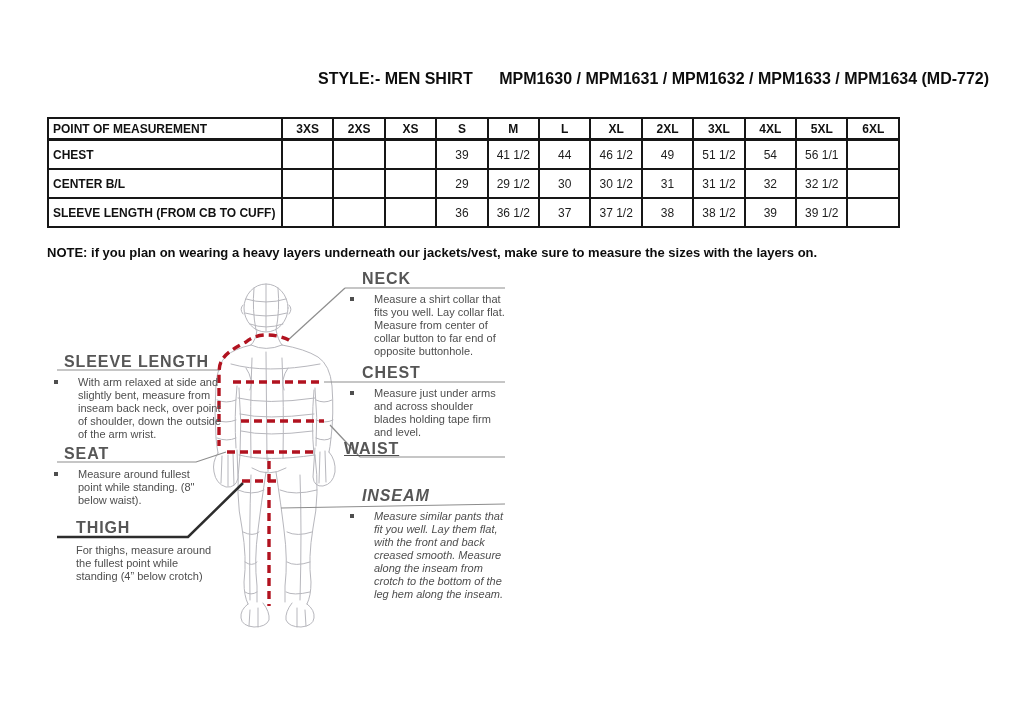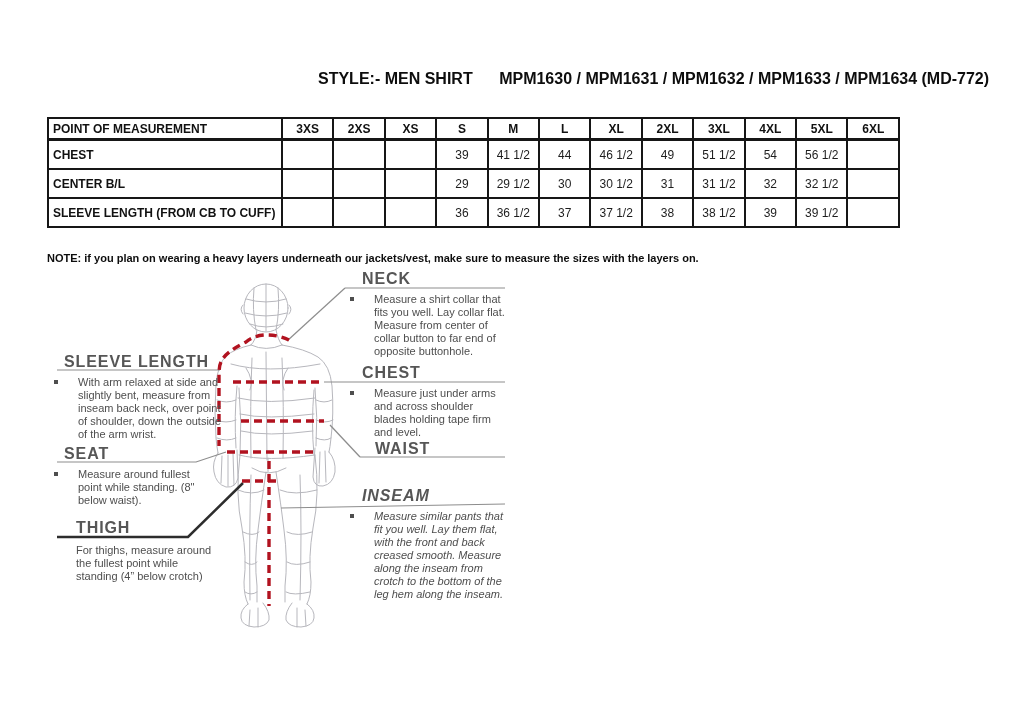--- a/index.html
+++ b/index.html
@@ -16,34 +16,34 @@
                 border-collapse:collapse; table-layout:fixed;border-radius:30px; }
   #size-table th, #size-table td { border:2px solid #161616; overflow:hidden; white-space:nowrap; }
   #size-table thead th { font-size:12px; font-weight:bold; height:19px; padding:0 2px;
                          border-bottom:3px solid #161616; text-align:center; }
   #size-table thead th.col-label { text-align:left; padding-left:4px; width:226px; }
   #size-table tbody th.row-label { text-align:left; font-size:12px; font-weight:bold;
                                    padding-left:4px; height:25px; }
   #size-table tbody td { text-align:center; font-size:12px; font-weight:normal; color:#1d1d1d; }
 
   
-  .note { position:absolute; left:47px; top:252px; font-size:11px; font-weight:bold; color:#0d0d0d; }
+  .note { position:absolute; left:47px; top:245px; font-size:13px; font-weight:bold; color:#0d0d0d; }
 
   
   #diagram-svg { position:absolute; left:0; top:260px; }
 
   .mlabel { position:absolute; color:#4e4e4e; }
   .mtitle { font-size:16px; font-weight:bold; letter-spacing:0.9px; color:#565656;
             line-height:16px; height:16px; }
   .desc { display:flex; gap:20px; margin-top:6px; font-size:11px; line-height:13px; color:#4e4e4e; }
   .bullet { width:4px; height:4px; background:#4e4e4e; margin-top:4px; flex:none; }
 
   #lbl-neck   { left:350px; top:271px; width:155px; }
   #lbl-chest  { left:350px; top:365px; width:155px; }
-  #lbl-waist  { left:363px; top:441px; width:145px; }
+  #lbl-waist  { left:332px; top:441px; width:145px;text-decoration:underline; }
   #lbl-inseam { left:350px; top:488px; width:160px;font-style:italic; }
   #lbl-neck .mtitle, #lbl-chest .mtitle, #lbl-waist .mtitle, #lbl-inseam .mtitle { margin-left:12px; }
 
   #lbl-sleeve { left:54px; top:354px; width:172px; }
   #lbl-seat   { left:54px; top:446px; width:150px; }
   #lbl-sleeve .mtitle, #lbl-seat .mtitle { margin-left:10px; }
 
   #lbl-thigh  { left:57px; top:520px; width:160px; }
   #lbl-thigh .mtitle { margin-left:19px; }
   #lbl-thigh .desc { margin-left:19px; margin-top:8px; }
@@ -82,21 +82,21 @@
           <td></td>
           <td></td>
           <td></td>
           <td>39</td>
           <td>41 1/2</td>
           <td>44</td>
           <td>46 1/2</td>
           <td>49</td>
           <td>51 1/2</td>
           <td>54</td>
-          <td>56 1/2</td>
+          <td>56 1/1</td>
           <td></td>
         </tr>
         <tr>
           <th class="row-label">CENTER B/L</th>
           <td></td>
           <td></td>
           <td></td>
           <td>29</td>
           <td>29 1/2</td>
           <td>30</td>

